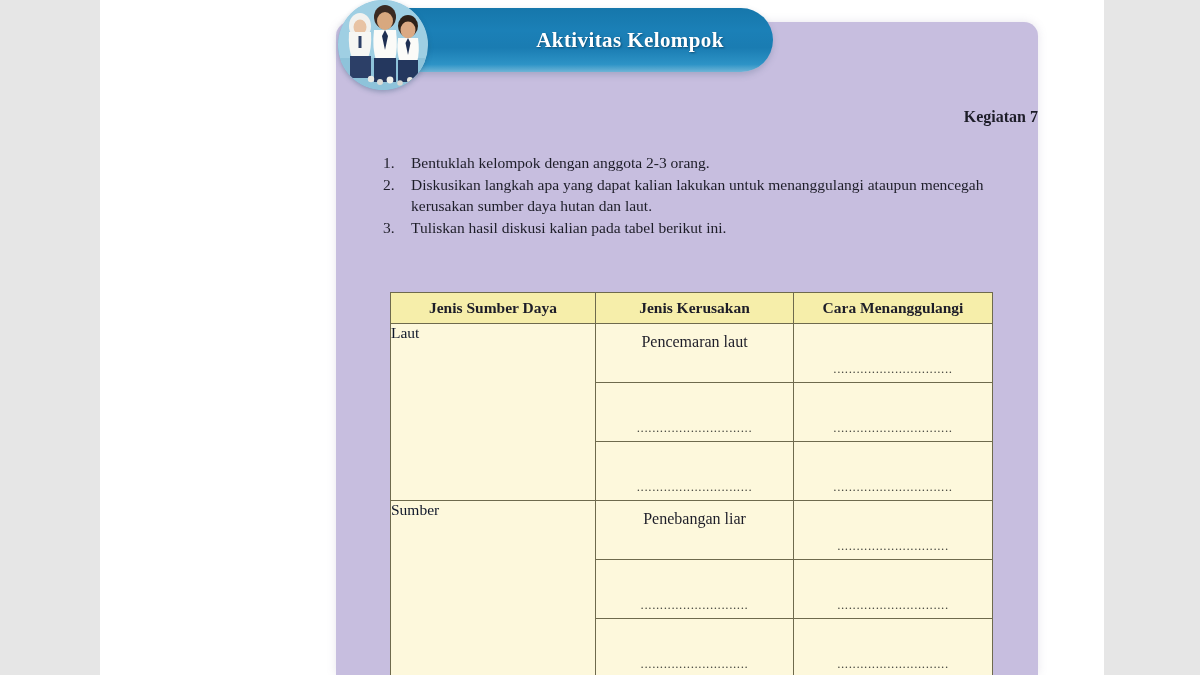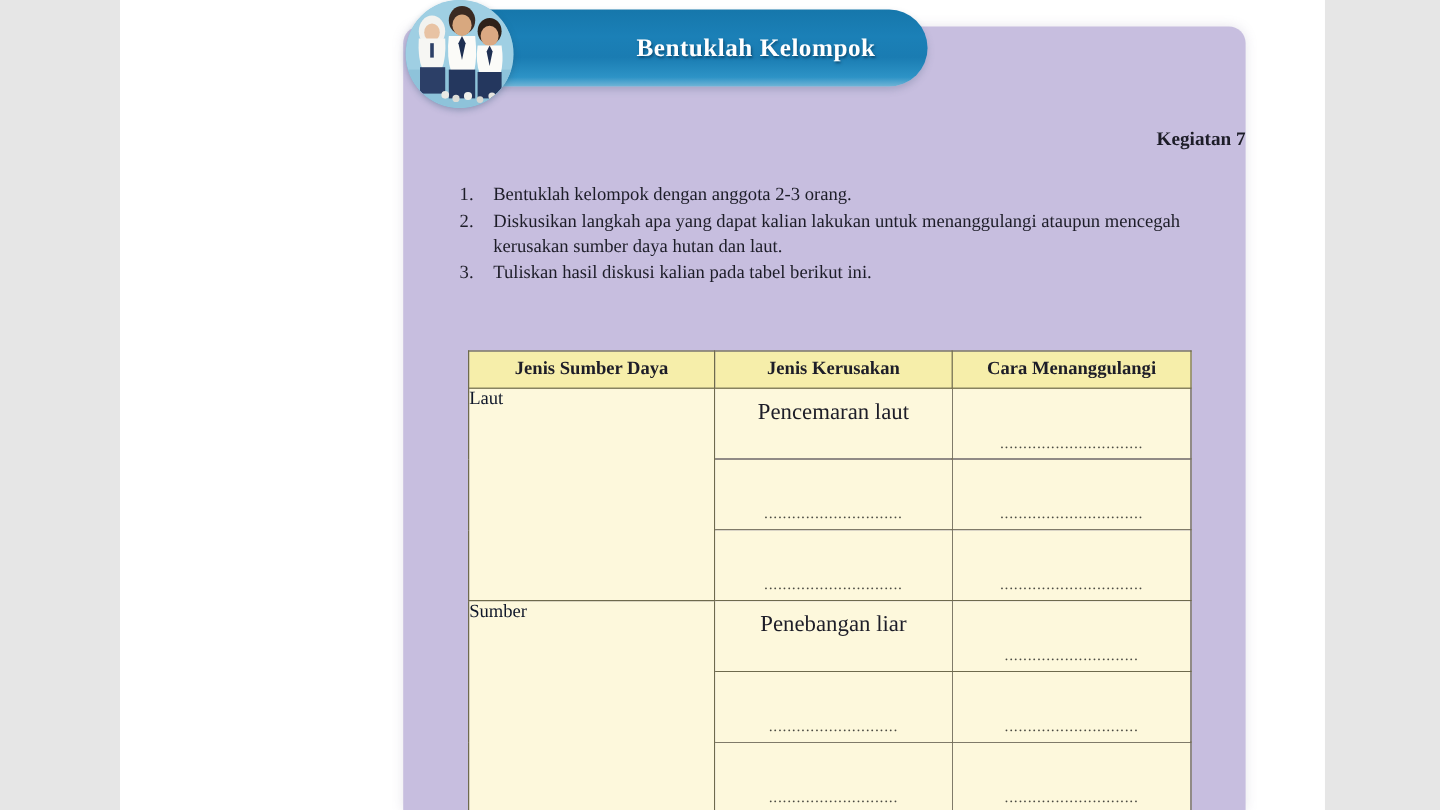--- a/index.html
+++ b/index.html
@@ -177,21 +177,21 @@
   td.entry-cell {
     height: 58px;
     position: relative;
   }
   .entry-label {
     position: absolute;
     left: 0;
     right: 0;
     top: 9px;
     text-align: center;
-    font-size: 19px;
+    font-size: 16px;
     color: #1d1d28;
   }
   .dots {
     position: absolute;
     left: 0;
     right: 0;
     bottom: 5px;
     text-align: center;
     font-size: 13px;
     letter-spacing: 0.6px;
@@ -297,21 +297,21 @@
             </td>
             <td class="entry-cell">
               <div class="dots right-pad">.............................</div>
             </td>
           </tr>
         </tbody>
       </table>
     </div>
 
     <div class="banner">
-      <div class="banner-title">Bentuklah Kelompok</div>
+      <div class="banner-title">Aktivitas Kelompok</div>
     </div>
 
     <div class="avatar">
       <svg viewBox="0 0 90 90" xmlns="http://www.w3.org/2000/svg" aria-hidden="true">
         <defs>
           <clipPath id="cc">
               <circle cx="45" cy="45" r="45"></circle>
             </clipPath>
         </defs>
         <g clip-path="url(#cc)">

